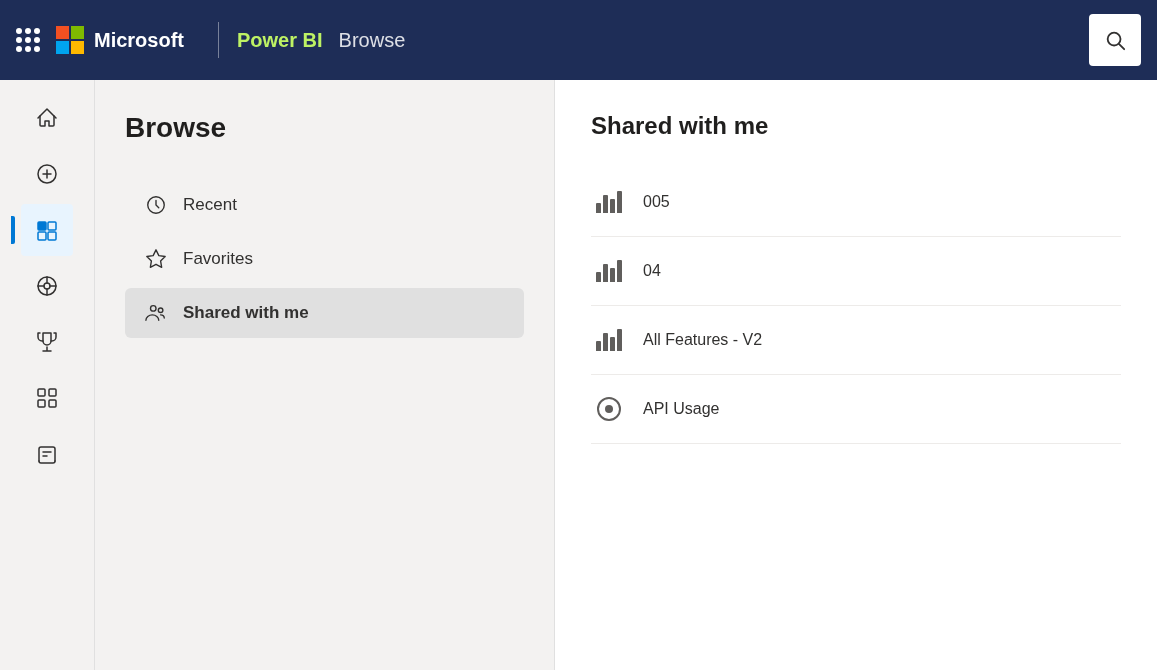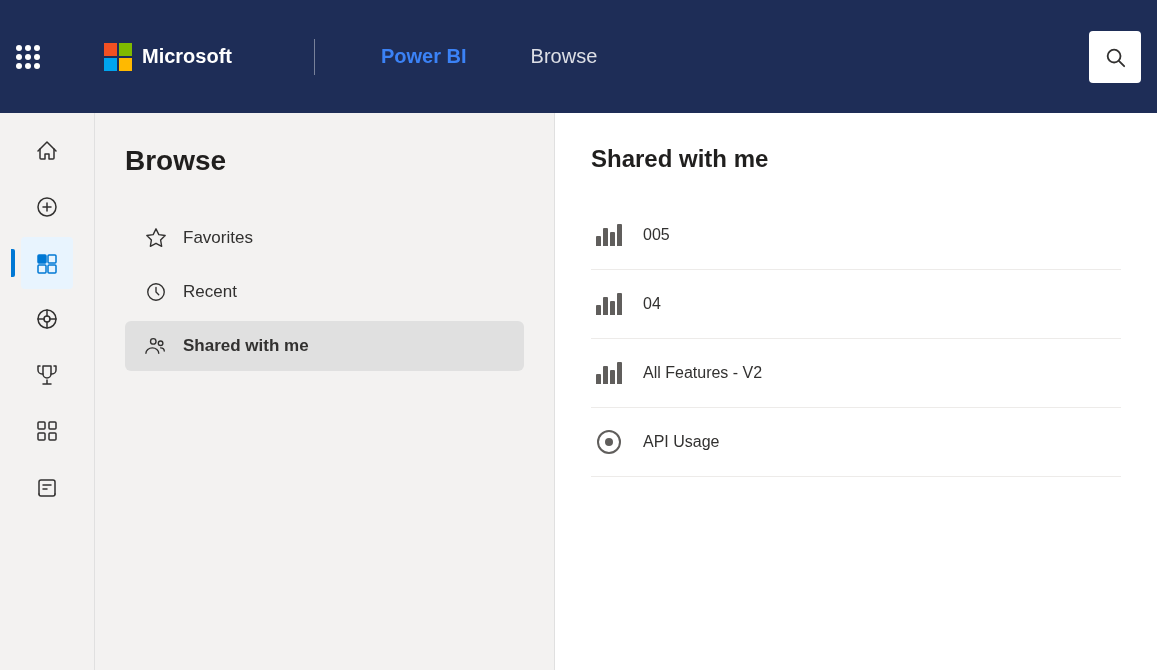--- a/index.html
+++ b/index.html
@@ -1,26 +1,25 @@
 <!DOCTYPE html>
 <html><head>
   <meta charset="utf-8">
   <style>
     * { margin: 0; padding: 0; box-sizing: border-box; }
     body { font-family: 'Segoe UI', Arial, sans-serif; width: 1157px; height: 670px; overflow: hidden; display: flex; flex-direction: column; }
 
     
     .top-nav {
       background-color: #1e2d57;
-      height: 113px;
+      height: 80px;
       display: flex;
       align-items: center;
       padding: 8px 16px;
       flex-shrink: 0;
-      gap: 48px;
     }
     .nav-dots {
       color: white;
       font-size: 20px;
       margin-right: 16px;
       cursor: pointer;
       display: grid;
       grid-template-columns: repeat(3, 6px);
       gap: 3px;
     }
@@ -53,21 +52,21 @@
       font-size: 20px;
       font-weight: 600;
     }
     .nav-divider {
       width: 1px;
       height: 36px;
       background: rgba(255,255,255,0.4);
       margin: 0 18px;
     }
     .nav-title {
-      color: #3b82f6;
+      color: #bef264;
       font-size: 20px;
       font-weight: 700;
     }
     .nav-subtitle {
       color: rgba(255,255,255,0.85);
       font-size: 20px;
       font-weight: 400;
       margin-left: 16px;
     }
     .nav-search {
@@ -374,31 +373,31 @@
       </svg>
     </div>
   </div>
 
   <div class="browse-panel">
     <div class="browse-title">Browse</div>
     <div class="browse-menu">
 
       <div class="browse-item">
         <svg viewBox="0 0 24 24">
-          <polygon points="12 2 15.09 8.26 22 9.27 17 14.14 18.18 21.02 12 17.77 5.82 21.02 7 14.14 2 9.27 8.91 8.26 12 2" stroke-linecap="round" stroke-linejoin="round"></polygon>
-        </svg>
-        <span>Favorites</span>
-      </div>
-
-      <div class="browse-item">
-        <svg viewBox="0 0 24 24">
           <circle cx="12" cy="12" r="9"></circle>
           <polyline points="12 7 12 12 15 15" stroke-linecap="round" stroke-linejoin="round"></polyline>
         </svg>
         <span>Recent</span>
+      </div>
+
+      <div class="browse-item">
+        <svg viewBox="0 0 24 24">
+          <polygon points="12 2 15.09 8.26 22 9.27 17 14.14 18.18 21.02 12 17.77 5.82 21.02 7 14.14 2 9.27 8.91 8.26 12 2" stroke-linecap="round" stroke-linejoin="round"></polygon>
+        </svg>
+        <span>Favorites</span>
       </div>
 
       <div class="browse-item active">
         <svg viewBox="0 0 24 24" style="fill:none; stroke:#323130; stroke-width:1.5;">
           <circle cx="9" cy="7" r="3"></circle>
           <circle cx="17" cy="9" r="2.5"></circle>
           <path d="M1 20c0-3.3 3.1-6 7-6s7 2.7 7 6" stroke-linecap="round"></path>
           <path d="M17 14c2.2 0 4 1.5 4 3.5" stroke-linecap="round"></path>
         </svg>
         <span>Shared with me</span>

